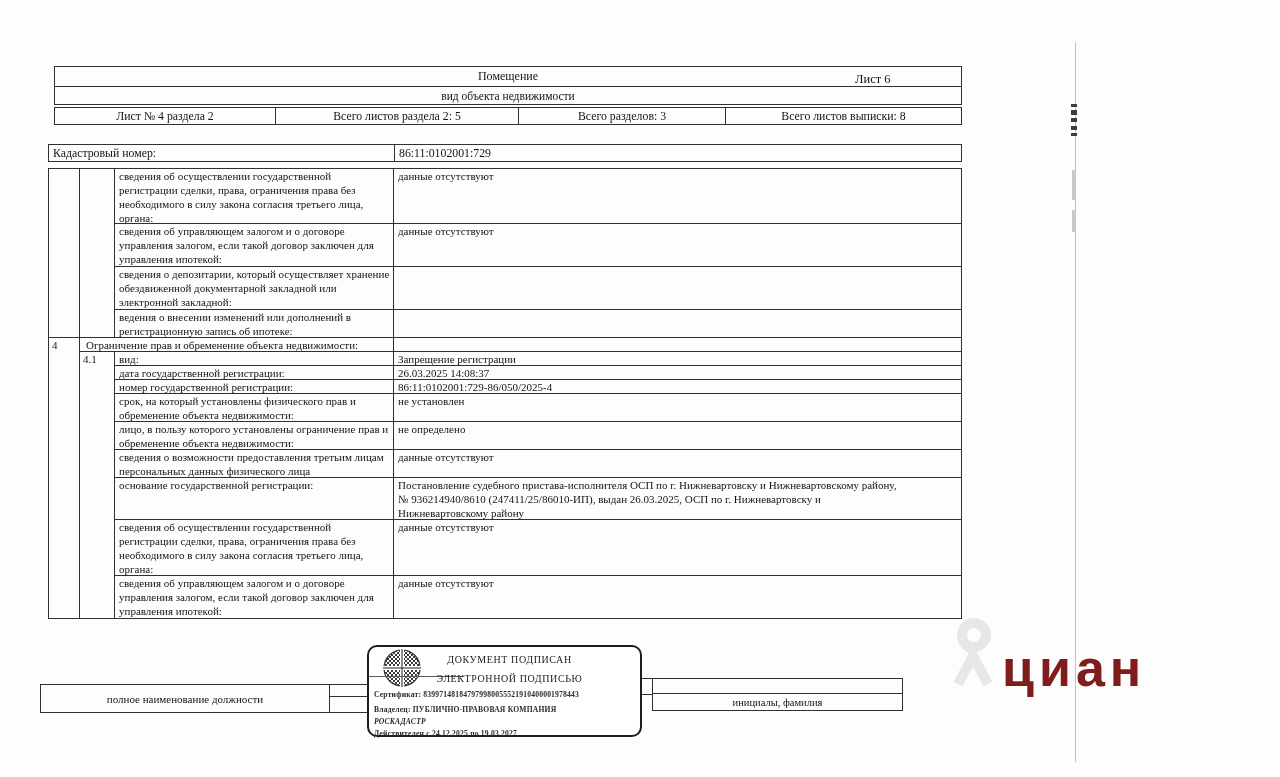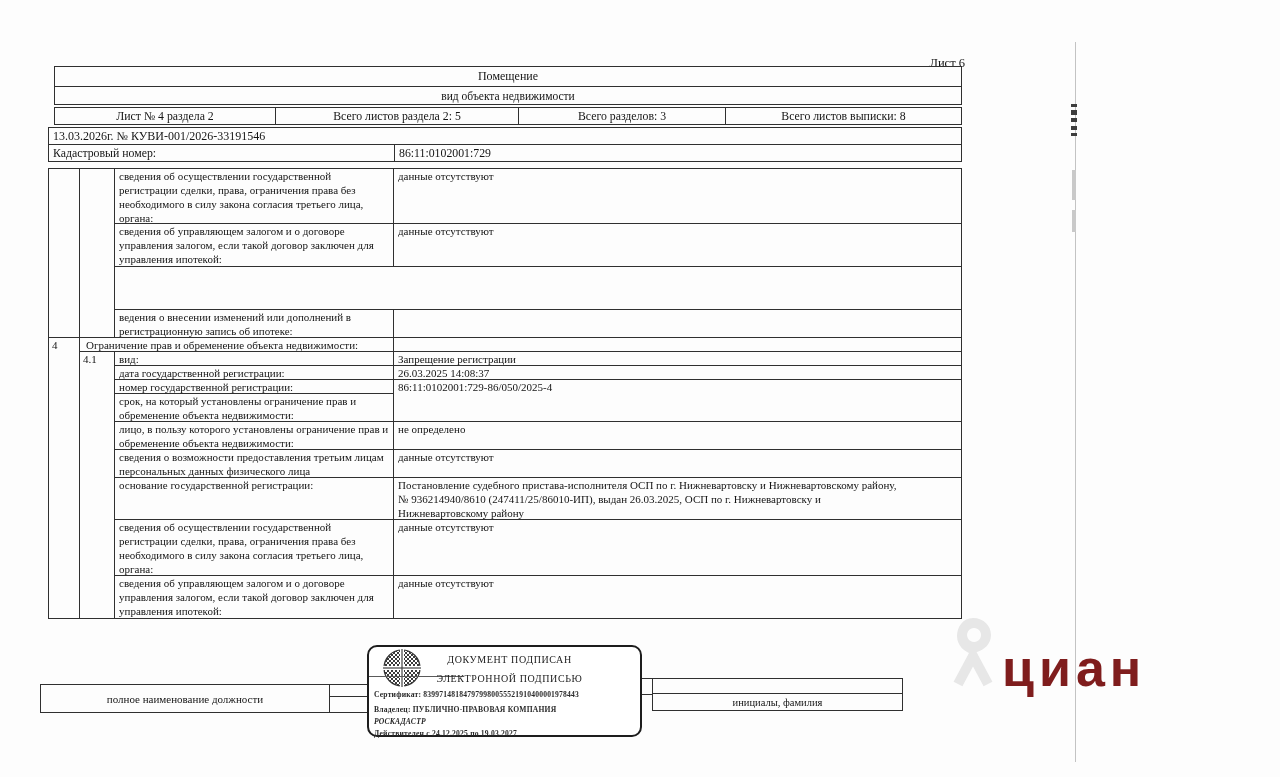--- a/index.html
+++ b/index.html
@@ -1,21 +1,21 @@
 <!DOCTYPE html>
 <html><head>
 <meta charset="utf-8">
 <style>
   :root{ --ln:#303030; --tx:#141414; }
   *{ box-sizing:border-box; margin:0; padding:0; }
   body{ background:#d8d8d8; font-family:"Liberation Serif", serif; }
   .page{ position:relative; width:1280px; height:777px; background:#fdfdfd; overflow:hidden; color:var(--tx); }
 
   
-  .sheet-num{ position:absolute; left:855px; top:56px; width:110px; text-align:right; font-size:12.5px; }
+  .sheet-num{ position:absolute; left:855px; top:72px; width:110px; text-align:left; font-size:12.5px; }
 
   
   .boxA{ position:absolute; left:54px; top:66px; width:908px; height:39px; border:1px solid var(--ln); }
   .boxA .a1{ height:20px; border-bottom:1px solid var(--ln); display:flex; align-items:center; justify-content:center; font-size:12px; }
   .boxA .a2{ height:17px; display:flex; align-items:center; justify-content:center; font-size:11.5px; }
 
   
   .boxB{ position:absolute; left:54px; top:107px; width:908px; height:18px; border:1px solid var(--ln); display:flex; }
   .boxB .bc{ display:flex; align-items:center; justify-content:center; font-size:11.8px; border-right:1px solid var(--ln); }
   .boxB .w1{ width:221px; } .boxB .w2{ width:243px; } .boxB .w3{ width:207px; }
@@ -74,21 +74,20 @@
     <div class="a2">вид объекта недвижимости</div>
   </div>
 
   <div class="boxB">
     <div class="bc w1">Лист № 4 раздела 2</div>
     <div class="bc w2">Всего листов раздела 2: 5</div>
     <div class="bc w3">Всего разделов: 3</div>
     <div class="bc w4">Всего листов выписки: 8</div>
   </div>
 
-  <div class="rowC">13.03.2026г. № КУВИ-001/2026-33191546</div>
 
   <div class="rowD">
     <div class="dlab">Кадастровый номер:</div>
     <div class="dval">86:11:0102001:729</div>
   </div>
 
   <div class="mtable">
     <div class="trow h54">
       <div class="c1"></div>
       <div class="c2"></div>
@@ -97,20 +96,21 @@
     </div>
     <div class="trow h43">
       <div class="c1"></div>
       <div class="c2"></div>
       <div class="lab bt">сведения об управляющем залогом и о договоре управления залогом, если такой договор заключен для управления ипотекой:</div>
       <div class="val bt">данные отсутствуют</div>
     </div>
     <div class="trow h43">
       <div class="c1"></div>
       <div class="c2"></div>
+      <div class="lab bt">сведения о депозитарии, который осуществляет хранение обездвиженной документарной закладной или электронной закладной:</div>
       <div class="val bt"></div>
     </div>
     <div class="trow h28">
       <div class="c1"></div>
       <div class="c2"></div>
       <div class="lab bt">ведения о внесении изменений или дополнений в регистрационную запись об ипотеке:</div>
       <div class="val bt"></div>
     </div>
     <div class="trow h14">
       <div class="c1 bt">4</div>
@@ -131,21 +131,22 @@
     </div>
     <div class="trow h14">
       <div class="c1"></div>
       <div class="c2"></div>
       <div class="lab bt">номер государственной регистрации:</div>
       <div class="val bt">86:11:0102001:729-86/050/2025-4</div>
     </div>
     <div class="trow h28">
       <div class="c1"></div>
       <div class="c2"></div>
-      <div class="lab bt">срок, на который установлены ограничение прав и обременение объекта недвижимости:</div>
+      <div class="lab bt">срок, на который установлены физического прав и обременение объекта недвижимости:</div>
+      <div class="val bt">не установлен</div>
     </div>
     <div class="trow h28">
       <div class="c1"></div>
       <div class="c2"></div>
       <div class="lab bt">лицо, в пользу которого установлены ограничение прав и обременение объекта недвижимости:</div>
       <div class="val bt">не определено</div>
     </div>
     <div class="trow h28">
       <div class="c1"></div>
       <div class="c2"></div>

